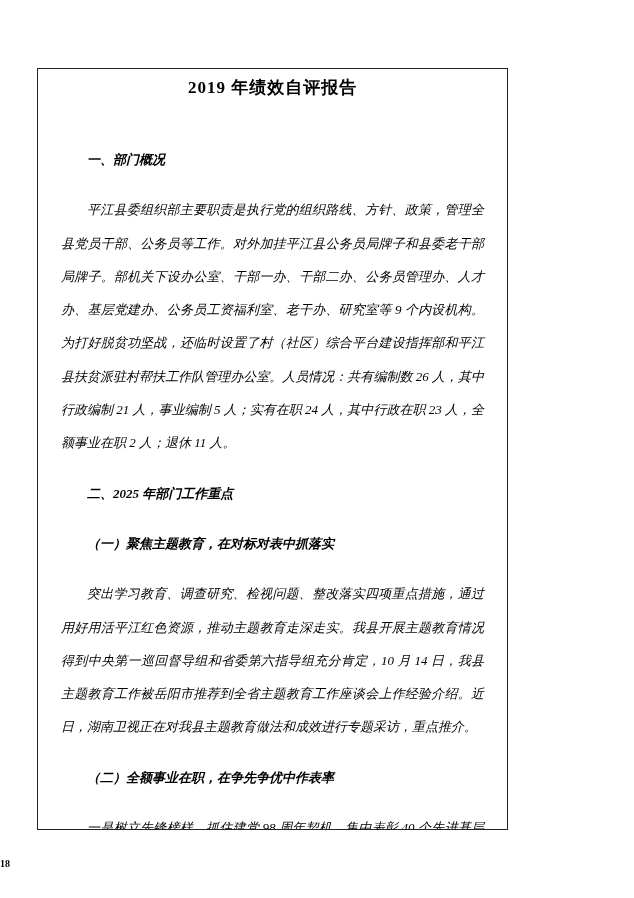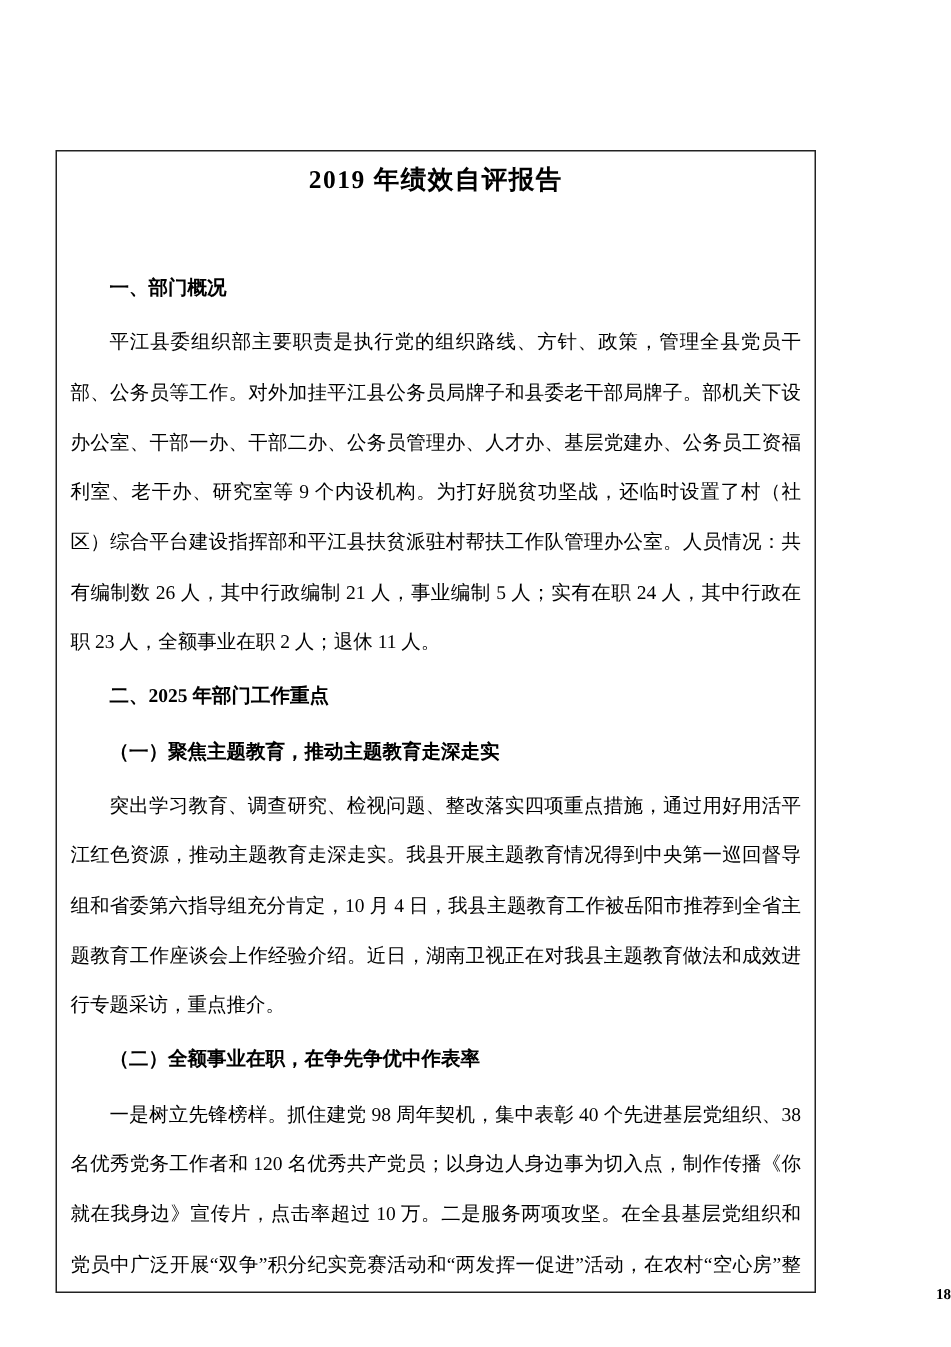--- a/index.html
+++ b/index.html
@@ -14,22 +14,22 @@
   .page {
     position: relative;
     width: 634px;
     height: 898px;
     background: #ffffff;
     overflow: hidden;
   }
   .frame {
     position: absolute;
     left: 37px;
-    top: 100px;
-    width: 507px;
+    top: 68px;
+    width: 471px;
     height: 762px;
     border: 1px solid #222222;
     padding: 8px 6px 0 6px;
     overflow: hidden;
     background: #ffffff;
   }
   .doc-title {
     text-align: center;
     font-size: 17px;
     font-weight: bold;
@@ -37,48 +37,49 @@
     letter-spacing: 1px;
     margin: 0 0 44px 0;
   }
   .content {
     font-size: 13px;
     line-height: 33.3px;
     text-align: justify;
     text-justify: inter-ideograph;
   }
   .content p {
-    margin: 3px;
+    margin: 17px;
     text-indent: 2em;
+    font-style: italic;
   }
   .content p.h1,
   .content p.h2 {
     font-weight: bold;
   }
   .page-number {
     position: absolute;
     left: 0;
     right: 0;
     top: 858px;
-    text-align: right;
+    text-align: left;
     font-size: 10px;
     font-weight: bold;
     font-family: "Liberation Serif", "DejaVu Serif", serif;
   }
 </style>
 </head>
 <body>
 
 <div class="page">
   <div class="frame">
     <div class="doc-title">2019 年绩效自评报告</div>
     <div class="content">
       <p class="h1">一、部门概况</p>
       <p class="para">平江县委组织部主要职责是执行党的组织路线、方针、政策，管理全县党员干部、公务员等工作。对外加挂平江县公务员局牌子和县委老干部局牌子。部机关下设办公室、干部一办、干部二办、公务员管理办、人才办、基层党建办、公务员工资福利室、老干办、研究室等 9 个内设机构。为打好脱贫功坚战，还临时设置了村（社区）综合平台建设指挥部和平江县扶贫派驻村帮扶工作队管理办公室。人员情况：共有编制数 26 人，其中行政编制 21 人，事业编制 5 人；实有在职 24 人，其中行政在职 23 人，全额事业在职 2 人；退休 11 人。</p>
       <p class="h1">二、2025 年部门工作重点</p>
-      <p class="h2">（一）聚焦主题教育，推动主题教育走深走实</p>
-      <p class="para">突出学习教育、调查研究、检视问题、整改落实四项重点措施，通过用好用活平江红色资源，推动主题教育走深走实。我县开展主题教育情况得到中央第一巡回督导组和省委第六指导组充分肯定，10 月 4 日，我县主题教育工作被岳阳市推荐到全省主题教育工作座谈会上作经验介绍。近日，湖南卫视正在对我县主题教育做法和成效进行专题采访，重点推介。</p>
+      <p class="h2">（一）聚焦主题教育，在对标对表中抓落实</p>
+      <p class="para">突出学习教育、调查研究、检视问题、整改落实四项重点措施，通过用好用活平江红色资源，推动主题教育走深走实。我县开展主题教育情况得到中央第一巡回督导组和省委第六指导组充分肯定，10 月 14 日，我县主题教育工作被岳阳市推荐到全省主题教育工作座谈会上作经验介绍。近日，湖南卫视正在对我县主题教育做法和成效进行专题采访，重点推介。</p>
       <p class="h2">（二）全额事业在职，在争先争优中作表率</p>
       <p class="para">一是树立先锋榜样。抓住建党 98 周年契机，集中表彰 40 个先进基层党组织、38 名优秀党务工作者和 120 名优秀共产党员；以身边人身边事为切入点，制作传播《你就在我身边》宣传片，点击率超过 10 万。二是服务两项攻坚。在全县基层党组织和党员中广泛开展“双争”积分纪实竞赛活动和“两发挥一促进”活动，在农村“空心房”整治和推进村庄清洁行动集中攻坚中，2 万余名农村党员主动认领环境整治责任区、党员示范岗；巩固“双带双心”党建扶贫成效，重点抓好第一批 15 个村级集体经济扶持工作。三是强化规范创建。调整不称职、不胜任村干部 10 人；对倒排出的 8 个软弱</p>
     </div>
   </div>
   <div class="page-number">18</div>
 </div>
 
 </body></html>

